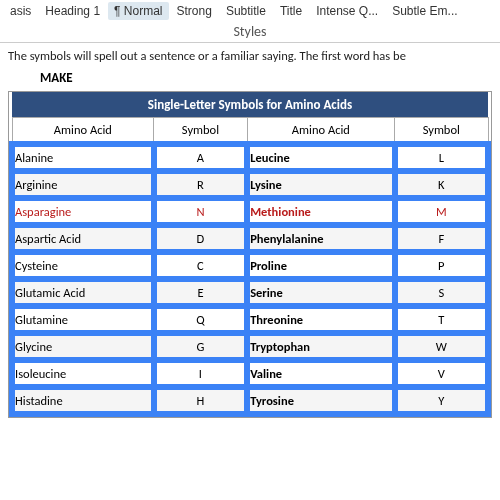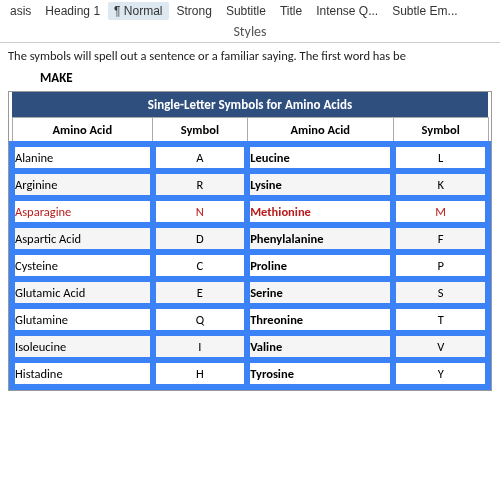--- a/index.html
+++ b/index.html
@@ -80,21 +80,21 @@
       color: #fff;
       text-align: center;
       font-weight: bold;
       font-size: 13px;
       padding: 5px 4px;
     }
     thead tr.col-headers th {
       background: #fff;
       border: 1px solid #aaa;
       padding: 4px 6px;
-      font-weight: bold;
+      font-weight: normal;
       font-size: 12.5px;
     }
     tbody tr td {
       border: 6px solid #3b82f6;
       padding: 3px 0;
       vertical-align: middle;
     }
     tbody tr:nth-child(odd) td {
       background: #fff;
     }
@@ -186,20 +186,26 @@
             <td class="divider-col">Serine</td>
             <td class="symbol-col">S</td>
           </tr>
           <tr>
             <td>Glutamine</td>
             <td class="symbol-col">Q</td>
             <td class="divider-col">Threonine</td>
             <td class="symbol-col">T</td>
           </tr>
           <tr>
+            <td>Glycine</td>
+            <td class="symbol-col">G</td>
+            <td class="divider-col">Tryptophan</td>
+            <td class="symbol-col">W</td>
+          </tr>
+          <tr>
             <td>Isoleucine</td>
             <td class="symbol-col">I</td>
             <td class="divider-col">Valine</td>
             <td class="symbol-col">V</td>
           </tr>
           <tr>
             <td>Histadine</td>
             <td class="symbol-col">H</td>
             <td class="divider-col">Tyrosine</td>
             <td class="symbol-col">Y</td>

